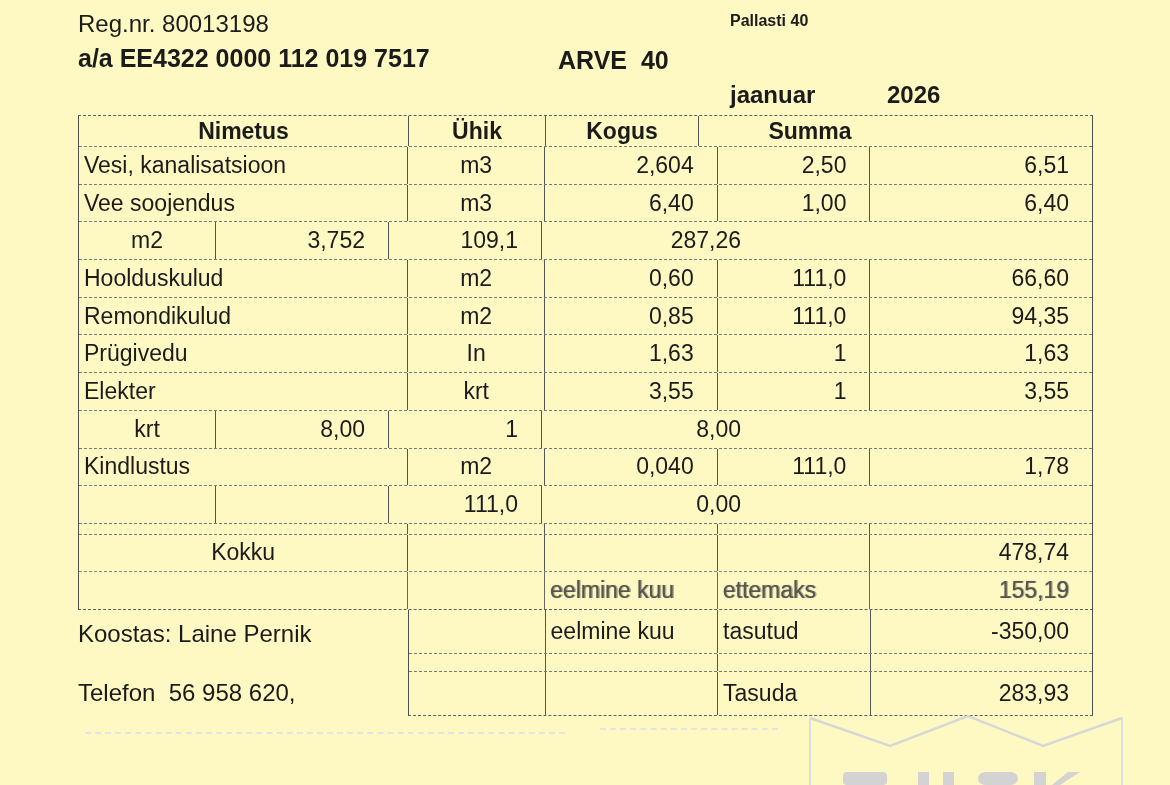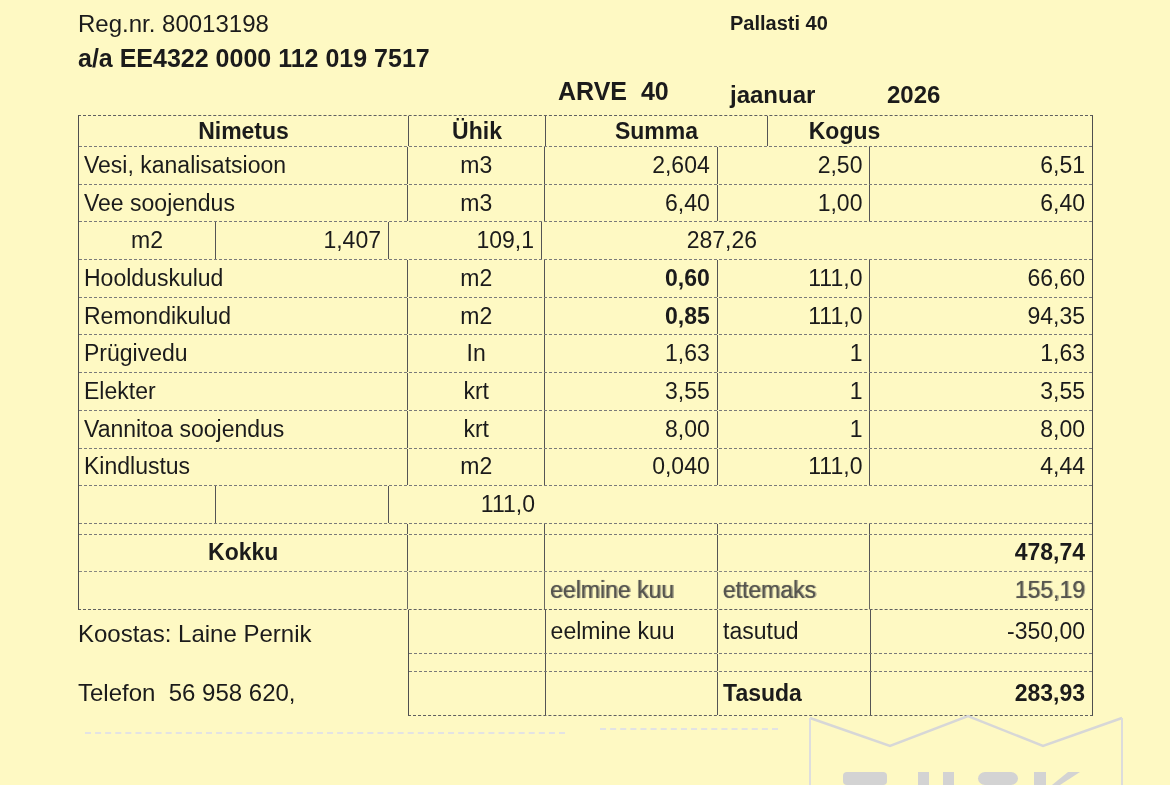--- a/index.html
+++ b/index.html
@@ -1,29 +1,29 @@
 <!DOCTYPE html>
 <html><head>
 <meta charset="utf-8">
 <style>
   html,body{margin:0;padding:0;background:#ffffff;}
   #page{
     position:relative;width:1170px;height:785px;overflow:hidden;background:#fef9c3;
     font-family:"Liberation Sans","DejaVu Sans",sans-serif;color:#1b1b1b;
   }
   .abs{position:absolute;}
-  .b{font-weight:bold;}
+  .b{font-weight:normal;}
   .pre{white-space:pre;}
   
   #clipped-top{left:76px;top:0;width:260px;height:7px;overflow:hidden;}
   #clipped-top span{display:block;margin-top:-22px;font-weight:bold;font-size:24px;color:#4e4e4e;}
   #reg-line{left:78px;top:10px;font-size:24px;}
-  #address-line{left:730px;top:12px;font-size:20px;font-weight:bold;}
+  #address-line{left:730px;top:12px;font-size:16px;font-weight:bold;}
   #account-line{left:78px;top:44px;font-size:25px;font-weight:bold;}
-  #invoice-line{left:558px;top:46px;font-size:25px;font-weight:bold;margin-top:31px;}
+  #invoice-line{left:558px;top:46px;font-size:25px;font-weight:bold;}
   #month-line{left:730px;top:81px;font-size:24px;font-weight:bold;}
   #month-line .year{position:absolute;left:157px;top:0;}
   
   #tableA{
     left:78px;top:115px;width:1015px;height:495px;display:flex;flex-direction:column;
     border-left:1px solid #4f4f4f;border-right:1px solid #4f4f4f;
     border-top:1px dashed #5f5f5f;border-bottom:1px dashed #5f5f5f;
     box-sizing:border-box;
   }
   #tableB{
@@ -36,21 +36,21 @@
   .row.header{flex:0 0 30px;font-weight:bold;font-size:24px;}
   .cell{box-sizing:border-box;height:100%;display:flex;align-items:center;overflow:hidden;font-size:23px;}
   .cell:not(:last-child){border-right:1px solid #555555;}
   .c1{width:330px;}
   .c2{width:137px;}
   .c3{width:173px;}
   .c4{width:153px;}
   .c5{width:222px;}
   .left{justify-content:flex-start;padding-left:5px;}
   .center{justify-content:center;}
-  .num{justify-content:flex-end;padding-right:7px;}
+  .num{justify-content:flex-end;padding-right:23px;}
   .ghost{color:#3f3f3f;opacity:.88;text-shadow:1.4px 0 0 rgba(85,85,85,.5),0 0 1px rgba(60,60,60,.55);}
   
   #koostas-line{left:78px;top:620px;font-size:24px;}
   #telefon-line{left:78px;top:679px;font-size:24px;}
   
   .scan-dash{border-top:2px dashed #e3e3e3;height:0;}
   
   #watermark{left:788px;top:702px;}
 </style>
 </head>
@@ -68,41 +68,41 @@
   <div class="abs pre" id="invoice-line">ARVE  40</div>
   <div class="abs" id="month-line">
     <span>jaanuar</span>
     <span class="year">2026</span>
   </div>
 
   <div class="abs" id="tableA">
     <div class="row header">
       <div class="cell c1 center">Nimetus</div>
       <div class="cell c2 center">Ühik</div>
+      <div class="cell c4 center">Kogus</div>
       <div class="cell c5 center">Summa</div>
-      <div class="cell c4 center">Kogus</div>
     </div>
 
     <div class="row">
         <div class="cell c1 left">Vesi, kanalisatsioon</div>
         <div class="cell c2 center">m3</div>
         <div class="cell c3 num">2,604</div>
         <div class="cell c4 num">2,50</div>
         <div class="cell c5 num">6,51</div>
       </div>
       <div class="row">
         <div class="cell c1 left">Vee soojendus</div>
         <div class="cell c2 center">m3</div>
         <div class="cell c3 num">6,40</div>
         <div class="cell c4 num">1,00</div>
         <div class="cell c5 num">6,40</div>
       </div>
       <div class="row">
         <div class="cell c2 center">m2</div>
-        <div class="cell c3 num">1,407</div>
+        <div class="cell c3 num">3,752</div>
         <div class="cell c4 num">109,1</div>
         <div class="cell c5 num">287,26</div>
       </div>
       <div class="row">
         <div class="cell c1 left">Hoolduskulud</div>
         <div class="cell c2 center">m2</div>
         <div class="cell c3 num b">0,60</div>
         <div class="cell c4 num">111,0</div>
         <div class="cell c5 num">66,60</div>
       </div>
@@ -121,37 +121,37 @@
         <div class="cell c5 num">1,63</div>
       </div>
       <div class="row">
         <div class="cell c1 left">Elekter</div>
         <div class="cell c2 center">krt</div>
         <div class="cell c3 num">3,55</div>
         <div class="cell c4 num">1</div>
         <div class="cell c5 num">3,55</div>
       </div>
       <div class="row">
-        <div class="cell c1 left">Vannitoa soojendus</div>
         <div class="cell c2 center">krt</div>
         <div class="cell c3 num">8,00</div>
         <div class="cell c4 num">1</div>
         <div class="cell c5 num">8,00</div>
       </div>
       <div class="row">
         <div class="cell c1 left">Kindlustus</div>
         <div class="cell c2 center">m2</div>
         <div class="cell c3 num">0,040</div>
         <div class="cell c4 num">111,0</div>
-        <div class="cell c5 num">4,44</div>
+        <div class="cell c5 num">1,78</div>
       </div>
       <div class="row">
         <div class="cell c2 center"></div>
         <div class="cell c3 num"></div>
         <div class="cell c4 num">111,0</div>
+        <div class="cell c5 num">0,00</div>
       </div>
       <div class="row" id="row-empty">
       <div class="cell c1"></div>
       <div class="cell c2"></div>
       <div class="cell c3"></div>
       <div class="cell c4"></div>
       <div class="cell c5"></div>
     </div>
     <div class="row">
       <div class="cell c1 center b">Kokku</div>

